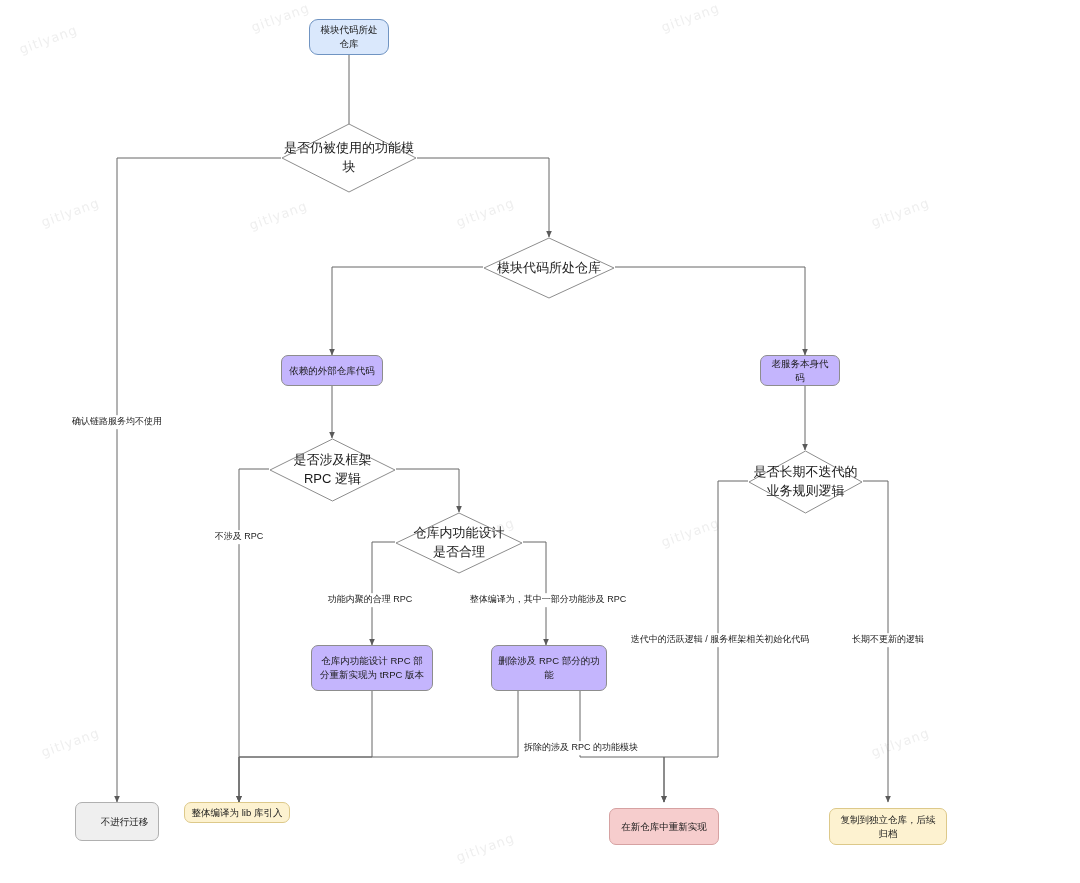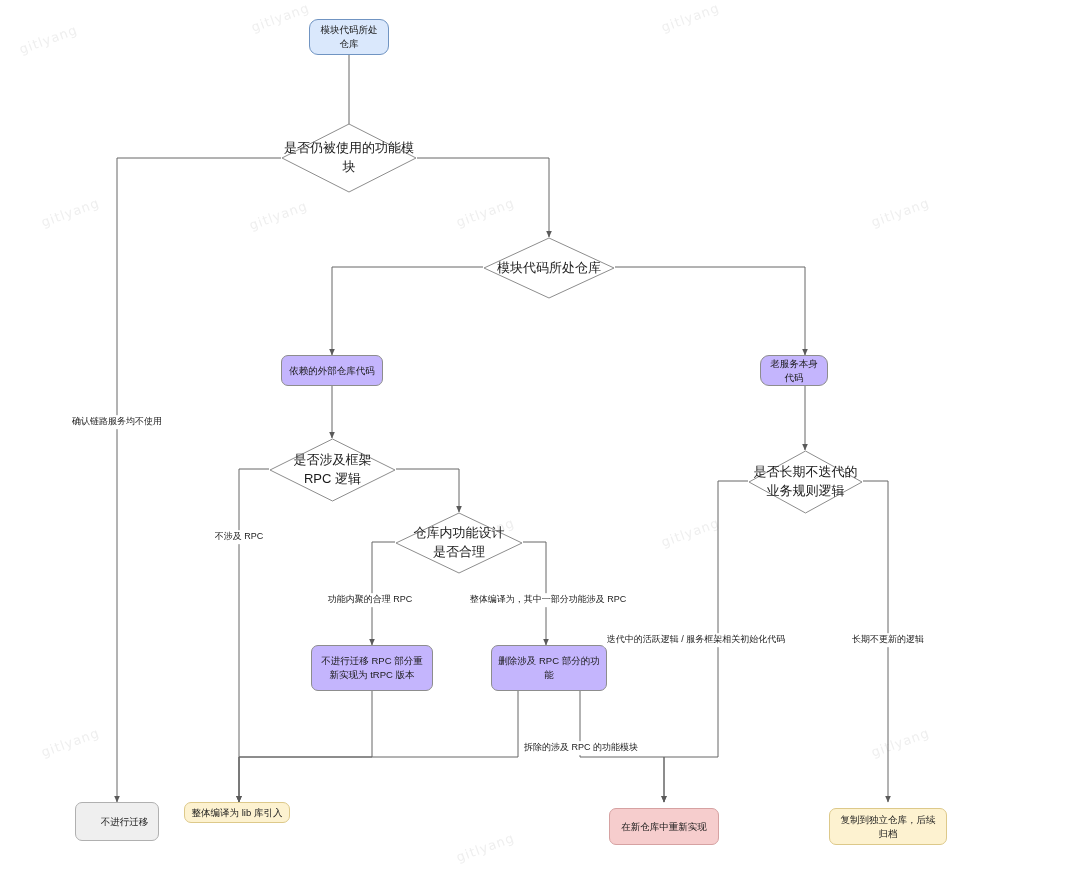--- a/index.html
+++ b/index.html
@@ -181,21 +181,21 @@
 
   <div class="diamond-wrap" style="left:483px; top:237px; width:132px; height:62px;">
     <svg width="132" height="62" viewBox="0 0 132 62">
         <polygon points="66,1 131,31 66,61 1,31" fill="#ffffff" stroke="#8d8d8d" stroke-width="1"></polygon>
       </svg>
     <div class="diamond-label">模块代码所处仓库</div>
   </div>
 
   <div class="node rect" style="left:281px; top:355px; width:102px; height:31px;">依赖的外部仓库代码</div>
 
-  <div class="node rect" style="left:760px; top:355px; width:68px; height:31px;border-radius:9px;">老服务本身代码</div>
+  <div class="node rect" style="left:760px; top:355px; width:80px; height:31px;">老服务本身代码</div>
 
   <div class="diamond-wrap" style="left:269px; top:438px; width:127px; height:64px;">
     <svg width="127" height="64" viewBox="0 0 127 64">
         <polygon points="63.5,1 126,32 63.5,63 1,32" fill="#ffffff" stroke="#8d8d8d" stroke-width="1"></polygon>
       </svg>
     <div class="diamond-label">是否涉及框架
 RPC 逻辑</div>
   </div>
 
   <div class="diamond-wrap" style="left:395px; top:512px; width:128px; height:62px;">
@@ -207,33 +207,33 @@
   </div>
 
   <div class="diamond-wrap" style="left:748px; top:450px; width:115px; height:64px;">
     <svg width="115" height="64" viewBox="0 0 115 64">
         <polygon points="57.5,1 114,32 57.5,63 1,32" fill="#ffffff" stroke="#8d8d8d" stroke-width="1"></polygon>
       </svg>
     <div class="diamond-label">是否长期不迭代的
 业务规则逻辑</div>
   </div>
 
-  <div class="node rect" style="left:311px; top:645px; width:122px; height:46px;">不进行迁移 RPC 部分重新实现为 tRPC 版本</div>
+  <div class="node rect" style="left:311px; top:645px; width:122px; height:46px;">仓库内功能设计 RPC 部分重新实现为 tRPC 版本</div>
 
   <div class="node rect" style="left:491px; top:645px; width:116px; height:46px;">删除涉及 RPC 部分的功能</div>
 
   <div class="node rect gray" style="left:75px; top:802px; width:84px; height:39px;">不进行迁移</div>
 
   <div class="node rect yellow" style="left:184px; top:802px; width:106px; height:21px;">整体编译为 lib 库引入</div>
 
   <div class="node rect pink" style="left:609px; top:808px; width:110px; height:37px;">在新仓库中重新实现</div>
 
   <div class="node rect yellow" style="left:829px; top:808px; width:118px; height:37px;">复制到独立仓库，后续归档</div>
 
   <div class="edge-label" style="left:117px; top:422px;">确认链路服务均不使用</div>
   <div class="edge-label" style="left:239px; top:537px;">不涉及 RPC</div>
   <div class="edge-label" style="left:370px; top:600px;">功能内聚的合理 RPC</div>
   <div class="edge-label" style="left:548px; top:600px;">整体编译为，其中一部分功能涉及 RPC</div>
   <div class="edge-label" style="left:581px; top:748px;">拆除的涉及 RPC 的功能模块</div>
-  <div class="edge-label" style="left:696px; top:640px;">迭代中的活跃逻辑 / 服务框架相关初始化代码</div>
+  <div class="edge-label" style="left:720px; top:640px;">迭代中的活跃逻辑 / 服务框架相关初始化代码</div>
   <div class="edge-label" style="left:888px; top:640px;">长期不更新的逻辑</div>
 
 </div>
 
 </body></html>

